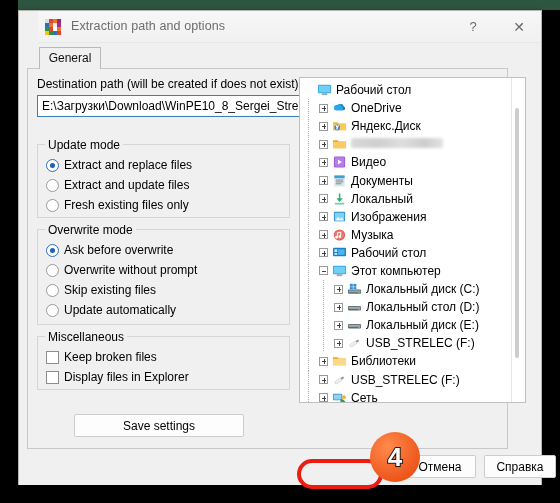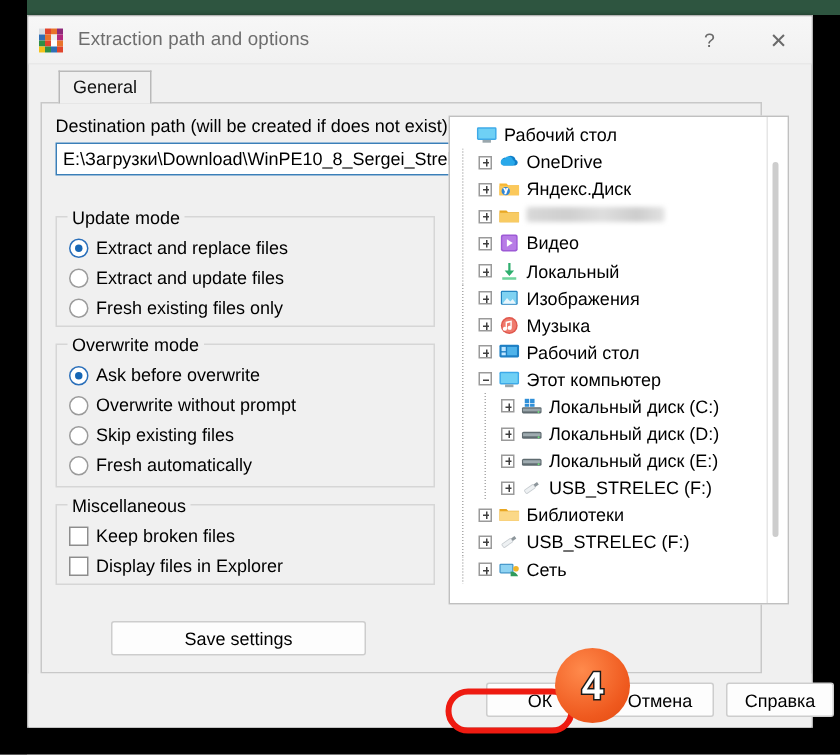--- a/index.html
+++ b/index.html
@@ -28,20 +28,21 @@
     background: #f0f0f0;
     border: 1px solid #b4b4b4;
     box-shadow: 0 0 3px rgba(0,0,0,.35);
   }
 
   
   #titlebar {
     height: 32px; position: relative;
     background: linear-gradient(#f7f7f7,#f1f1f1);
     border-bottom: 1px solid #e8e8e8;
+    margin-left: 19px;
   }
   #app-icon {
     position: absolute; left: 7px; top: 8px;
     width: 16px; height: 16px;
     display: grid; grid-template-columns: repeat(4,1fr); grid-template-rows: repeat(4,1fr);
     gap: 0.5px; background: #ffffff;
   }
   #app-icon i { display:block; }
   #title-text {
     position: absolute; left: 33px; top: 8px;
@@ -304,21 +305,21 @@
       <div class="opt" style="top:33px">
         <span class="radio"></span>
         <span>Overwrite without prompt</span>
       </div>
       <div class="opt" style="top:53px">
         <span class="radio"></span>
         <span>Skip existing files</span>
       </div>
       <div class="opt" style="top:73px">
         <span class="radio"></span>
-        <span>Fresh automatically</span>
+        <span>Update automatically</span>
       </div>
     </div>
 
     <div class="group" id="grp-misc">
       <div class="gtitle">Miscellaneous</div>
       <div class="opt" style="top:13px">
         <span class="chk"></span>
         <span>Keep broken files</span>
       </div>
       <div class="opt" style="top:33px">
@@ -370,20 +371,32 @@
             <span class="tl-dots" style="left: 4px;"></span>
           </div>
           <div class="trow" style="padding-left: 15px;">
             <span class="twist plus"></span>
             <span class="tico"><svg width="15" height="14" viewBox="0 0 16 15">
                 <rect x="2" y="1.5" width="12" height="12" rx="1.5" fill="#9d5ad6"></rect>
                 <rect x="3" y="2.5" width="10" height="10" rx="1" fill="#b77ce6"></rect>
                 <path d="M6.3 4.8l4.2 2.7-4.2 2.7z" fill="#fff"></path>
               </svg></span>
             <span>Видео</span>
+            <span class="tl-dots" style="left: 4px;"></span>
+          </div>
+          <div class="trow" style="padding-left: 15px;">
+            <span class="twist plus"></span>
+            <span class="tico"><svg width="15" height="14" viewBox="0 0 16 15">
+                <rect x="2.5" y="1.5" width="11" height="12" rx="1" fill="#dfe6ea"></rect>
+                <rect x="2.5" y="1.5" width="11" height="3" fill="#3aa0d8"></rect>
+                <rect x="4" y="6" width="8" height="1" fill="#6f8893"></rect>
+                <rect x="4" y="8" width="8" height="1" fill="#6f8893"></rect>
+                <rect x="4" y="10" width="6" height="1" fill="#6f8893"></rect>
+              </svg></span>
+            <span>Документы</span>
             <span class="tl-dots" style="left: 4px;"></span>
           </div>
           <div class="trow" style="padding-left: 15px;">
             <span class="twist plus"></span>
             <span class="tico"><svg width="15" height="14" viewBox="0 0 16 15">
                 <path d="M7.3 1.5h1.6v5.2h2.6L8.1 10.8 4.7 6.7h2.6z" fill="#2fae6e"></path>
                 <rect x="3" y="11.6" width="10" height="1.8" fill="#6fd49c"></rect>
               </svg></span>
             <span>Локальный</span>
             <span class="tl-dots" style="left: 4px;"></span>
@@ -446,21 +459,21 @@
             <span class="tl-dots" style="left: 4px;"></span>
             <span class="tl-dots" style="left: 19px;"></span>
           </div>
           <div class="trow" style="padding-left: 30px;">
             <span class="twist plus"></span>
             <span class="tico"><svg width="15" height="14" viewBox="0 0 16 15">
                 <rect x="1" y="6.3" width="14" height="5" rx="1.2" fill="#5f6b70"></rect>
                 <rect x="1.8" y="7.3" width="12.4" height="2.2" fill="#9fabb0"></rect>
                 <circle cx="12.9" cy="10.2" r=".75" fill="#6fe07a"></circle>
               </svg></span>
-            <span>Локальный диск (D:)</span>
+            <span>Локальный стол (D:)</span>
             <span class="tl-dots" style="left: 4px;"></span>
             <span class="tl-dots" style="left: 19px;"></span>
           </div>
           <div class="trow" style="padding-left: 30px;">
             <span class="twist plus"></span>
             <span class="tico"><svg width="15" height="14" viewBox="0 0 16 15">
                 <rect x="1" y="6.3" width="14" height="5" rx="1.2" fill="#5f6b70"></rect>
                 <rect x="1.8" y="7.3" width="12.4" height="2.2" fill="#9fabb0"></rect>
                 <circle cx="12.9" cy="10.2" r=".75" fill="#6fe07a"></circle>
               </svg></span>
@@ -515,21 +528,20 @@
           </div>
         </div>
       <div id="tree-scroll">
         <div id="tree-thumb"></div>
       </div>
     </div>
 
   </div>
 
   <div id="footer">
-    <div class="btn" id="btn-ok">ОК</div>
     <div class="btn" id="btn-cancel">Отмена</div>
     <div class="btn" id="btn-help">Справка</div>
   </div>
 
 </div>
 
 <div id="ok-highlight"></div>
 <div id="step-badge">
   <span>4</span>
 </div>

